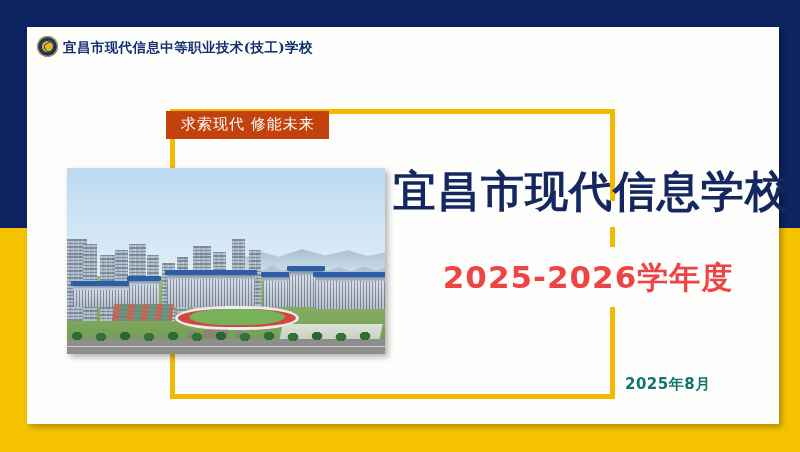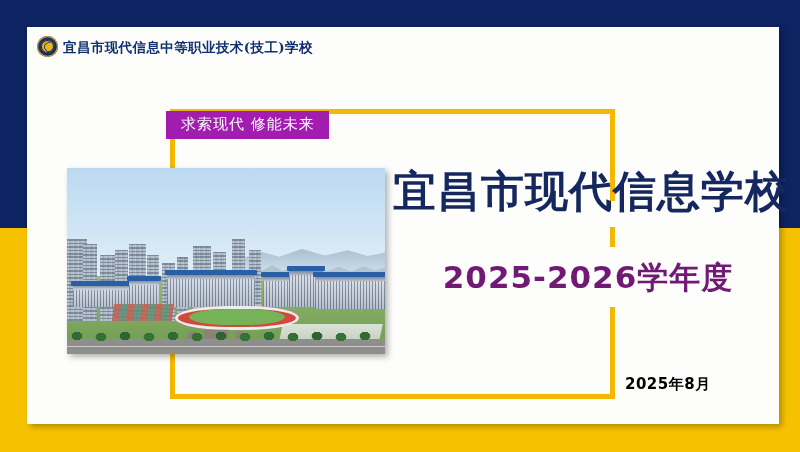--- a/index.html
+++ b/index.html
@@ -110,21 +110,21 @@
   
   .fr-right-a { left: 440px; top: 0;    width: 5px;   height: 92px; }
   .fr-right-b { left: 440px; top: 118px; width: 5px;  height: 20px; }
   .fr-right-c { left: 440px; top: 198px; width: 5px;  height: 92px; }
 
   
   .tagline {
     position: absolute;
     left: 139px;
     top: 84px;
-    background: #a21caf;
+    background: #c2410c;
     color: #ffffff;
     font-size: 15px;
     font-weight: 400;
     letter-spacing: 1px;
     padding: 5px 14px 6px 15px;
     line-height: 1.15;
     white-space: nowrap;
     font-family: "DejaVu Sans", "Liberation Sans", sans-serif;
   }
 
@@ -277,32 +277,32 @@
     position: absolute;
     left: 366px;
     top: 228px;
     width: 390px;
     text-align: center;
     font-family: "DejaVu Sans", "Liberation Sans", sans-serif;
     font-weight: 700;
     font-size: 31px;
     line-height: 1.45;
     letter-spacing: 1px;
-    color: #701a75;
+    color: #ef4444;
   }
   .subtitle .line2 { display: block; }
   .date {
     position: absolute;
     left: 598px;
     top: 348px;
     font-family: "DejaVu Sans", "Liberation Sans", sans-serif;
     font-weight: 700;
     font-size: 15px;
     letter-spacing: 0.5px;
-    color: #000000;
+    color: #0f766e;
     white-space: nowrap;
   }
 </style>
 </head>
 <body>
 
 <div class="slide">
 
   <div class="backdrop-gold"></div>
 

